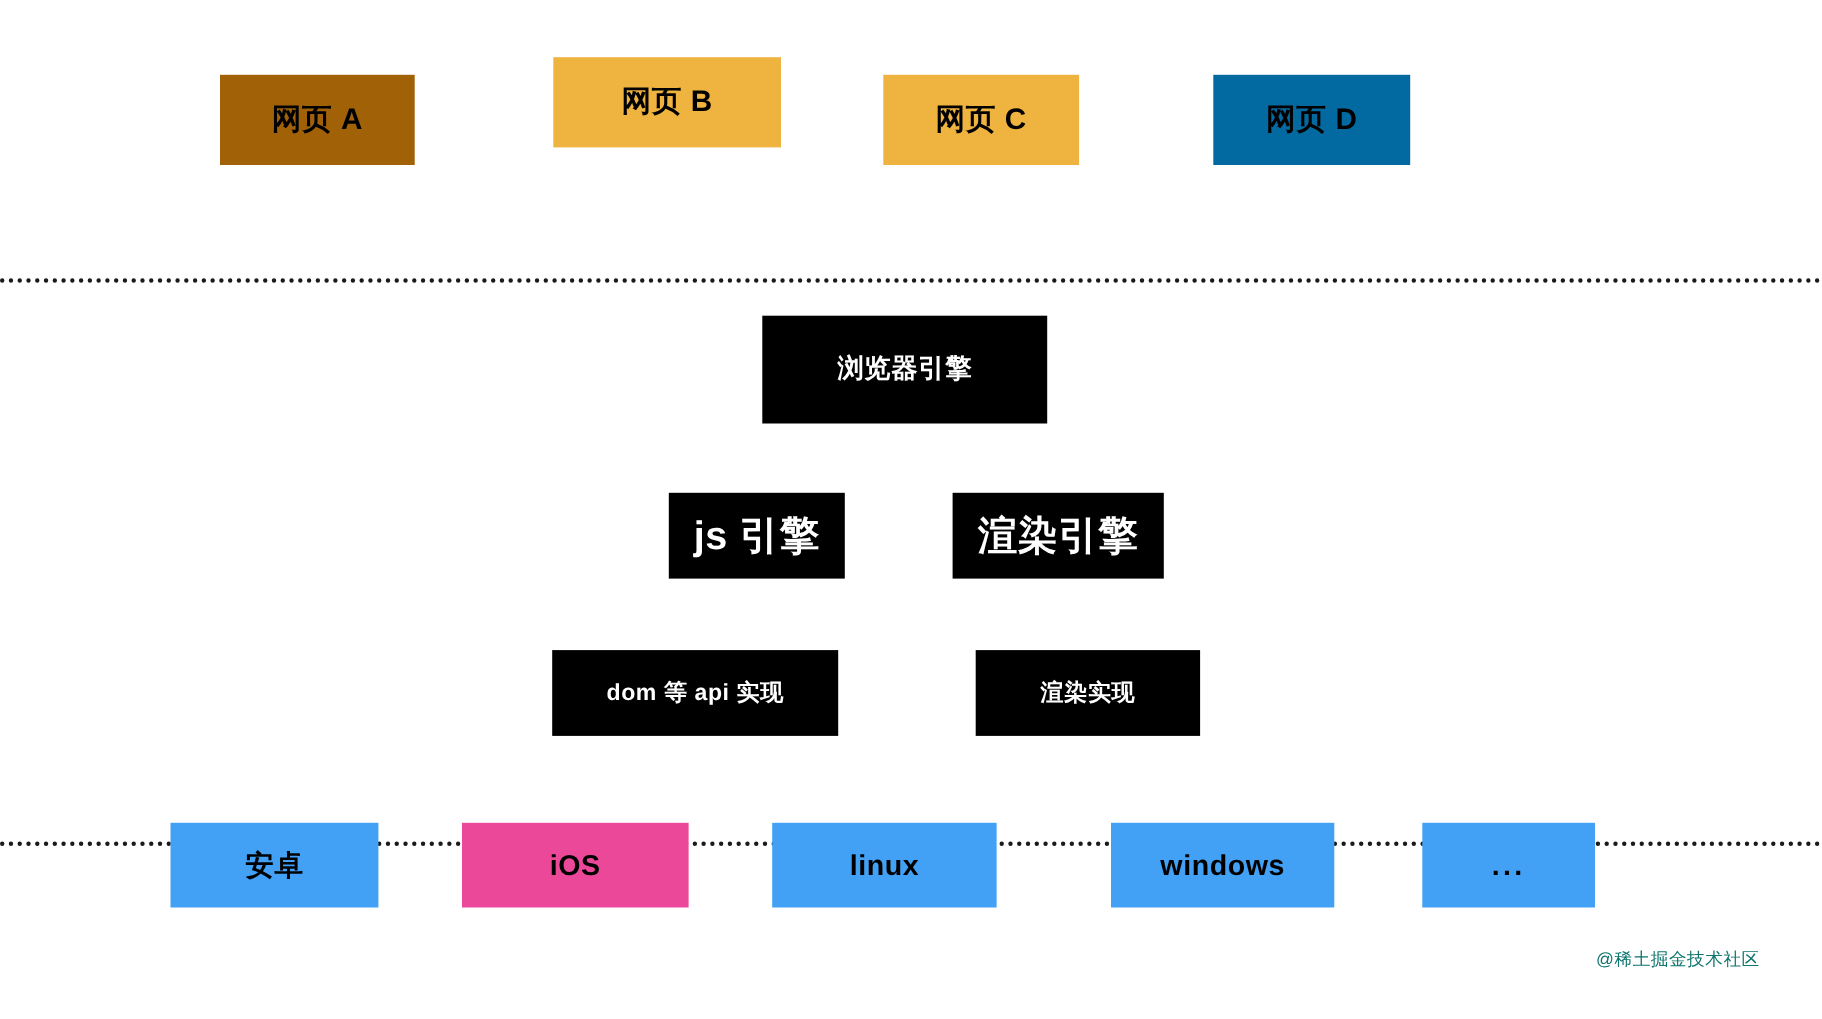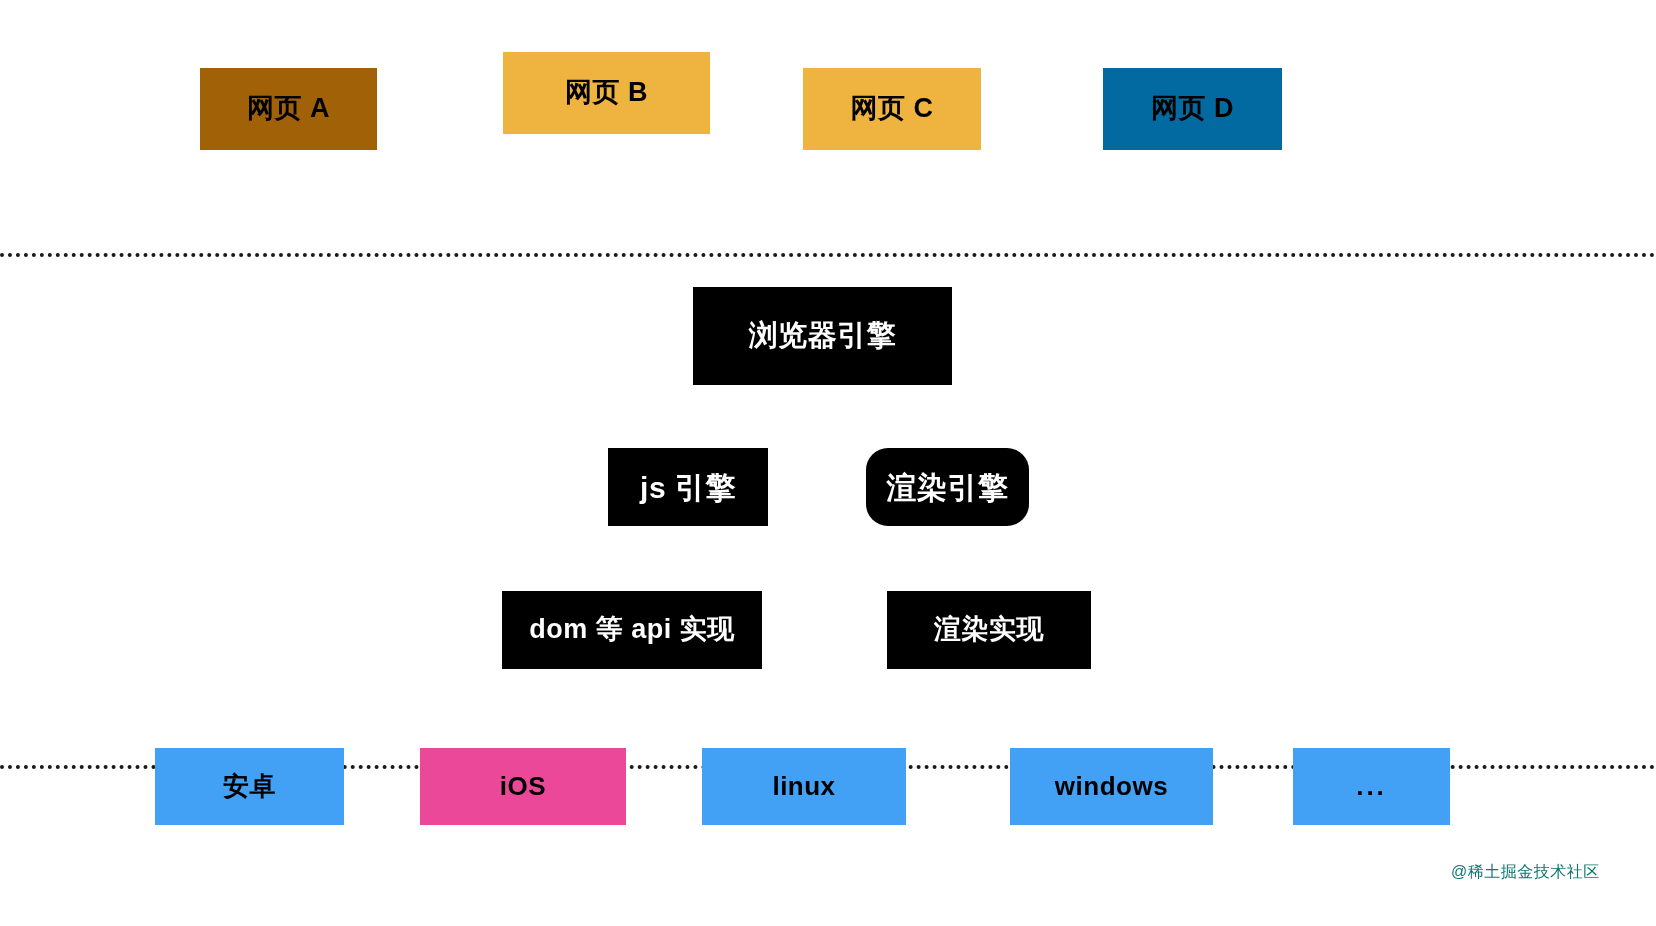--- a/index.html
+++ b/index.html
@@ -37,23 +37,23 @@
   }
   .layer-engine {
     background: #000000;
     color: #ffffff;
   }
   .layer-os {
     background: #42a1f5;
     color: #000000;
     font-size: 26px;
   }
-  .engine-root { font-size: 29px; }
-  .engine-mid  { font-size: 30px; }
-  .engine-impl { font-size: 27px; }
+  .engine-root { font-size: 24px; }
+  .engine-mid  { font-size: 36px; }
+  .engine-impl { font-size: 21px; }
   .divider {
     position: absolute;
     left: 0;
     width: 1656px;
     height: 0;
     border-top: 4px dotted #1a1a1a;
   }
   .watermark {
     position: absolute;
     font-size: 16px;
@@ -79,21 +79,21 @@
   </div>
 
   <div class="divider" style="top: 253px; border-top-color: rgb(26, 26, 26);"></div>
 
   <div>
     <div class="node layer-engine engine-root" style="left: 693px; top: 287px; width: 259px; height: 98px; background: rgb(0, 0, 0); color: rgb(255, 255, 255);">浏览器引擎</div>
   </div>
 
   <div>
     <div class="node layer-engine engine-mid" style="left: 608px; top: 448px; width: 160px; height: 78px; background: rgb(0, 0, 0); color: rgb(255, 255, 255);">js 引擎</div>
-    <div class="node layer-engine engine-mid" style="left: 866px; top: 448px; width: 163px; height: 78px; background: rgb(0, 0, 0); color: rgb(255, 255, 255); border-radius: 22px;">渲染引擎</div>
+    <div class="node layer-engine engine-mid" style="left: 866px; top: 448px; width: 192px; height: 78px; background: rgb(0, 0, 0); color: rgb(255, 255, 255);">渲染引擎</div>
   </div>
 
   <div>
     <div class="node layer-engine engine-impl" style="left: 502px; top: 591px; width: 260px; height: 78px; background: rgb(0, 0, 0); color: rgb(255, 255, 255);">dom 等 api 实现</div>
     <div class="node layer-engine engine-impl" style="left: 887px; top: 591px; width: 204px; height: 78px; background: rgb(0, 0, 0); color: rgb(255, 255, 255);">渲染实现</div>
   </div>
 
   <div class="divider" style="top: 765px; border-top-color: rgb(26, 26, 26);"></div>
 
   <div>

